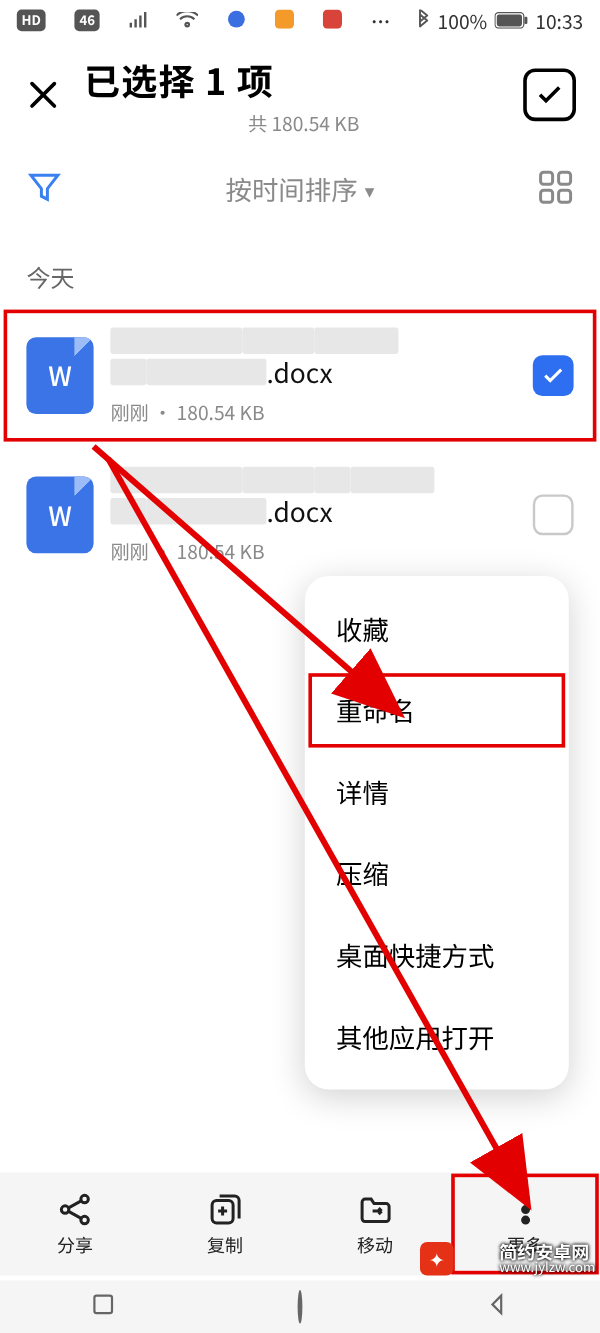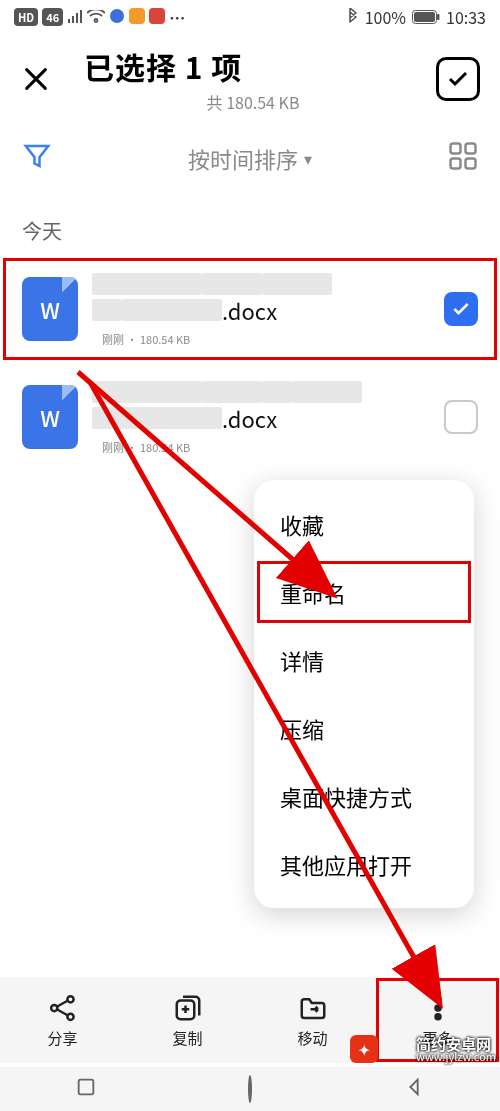--- a/index.html
+++ b/index.html
@@ -1,28 +1,28 @@
 <!DOCTYPE html>
 <html><head>
 <meta charset="utf-8">
 <style>
   * { box-sizing: border-box; margin: 0; padding: 0; }
   html, body { width: 500px; height: 1111px; font-family: -apple-system, "Noto Sans CJK SC", sans-serif; background: #fff; color: #000; overflow: hidden; }
   .screen { position: relative; width: 500px; height: 1111px; background: #fff; }
 
   
   .status-bar { height: 34px; display:flex; align-items:center; justify-content:space-between; padding: 0 14px; font-size: 16px; color:#333; }
-  .status-left { display:flex; gap:4px; align-items:center; }
+  .status-left { display:flex; gap:24px; align-items:center; }
   .status-right { display:flex; gap:6px; align-items:center; }
   .pill { background:#555; color:#fff; font-size:11px; padding:1px 4px; border-radius:4px; font-weight:600;}
   .dots3::after{content:"\2026"; font-weight:700;}
   .bt-icon svg, .batt-icon svg { display:block; }
 
   
-  .header { display:flex; align-items:center; padding: 10px 20px 8px 22px; gap: 14px; }
+  .header { display:flex; align-items:center; padding: 10px 20px 8px 22px; }
   .close-btn { width:40px; display:flex; align-items:center; justify-content:flex-start; }
   .close-btn svg { width:28px; height:28px; }
   .header-titles { flex:1; padding-left: 8px; }
   .header-title { font-size: 30px; font-weight:700; letter-spacing:1px;}
   .header-sub { font-size: 16px; color:#8a8a8a; margin-top:2px;text-align:center;}
   .select-all { width:44px; height:44px; border:3px solid #000; border-radius:10px; display:flex; align-items:center; justify-content:center; }
   .select-all svg { width:24px; height:24px; stroke:#000; stroke-width:3; fill:none; }
 
   
   .sort-row { height:56px; display:flex; align-items:center; justify-content:space-between; padding: 0 22px; margin-top:8px;}
@@ -37,21 +37,21 @@
   
   .file-row { display:flex; align-items:center; padding: 16px 22px; position:relative; }
   .file-row.highlighted { outline: 3px solid #e30000; outline-offset:-6px; }
   .file-icon { width:56px; height:64px; background:#3a74e6; border-radius:8px; display:flex; align-items:center; justify-content:center; color:#fff; font-size:22px; font-weight:500; position:relative;}
   .file-icon::before{content:""; position:absolute; top:0; right:0; width:16px; height:16px; background:linear-gradient(135deg,#9cbcf7 50%, transparent 50%); border-top-right-radius:8px;}
   .file-texts { flex:1; padding: 0 14px; min-width:0;}
   .file-name-row { display:flex; align-items:center; gap:0; height:26px; }
   .redacted { display:inline-block; height:22px; background:#e7e7e7; border-radius:2px; }
   .r1 { width:110px;} .r2{width:60px;} .r3{width:70px;} .r4{width:30px;} .r5{width:100px;}
   .ext { font-size:22px; color:#111;}
-  .file-meta { font-size:11px; color:#8a8a8a; margin-top:8px;margin-left:10px;}
+  .file-meta { font-size:16px; color:#8a8a8a; margin-top:8px;}
   .checkbox { width:34px; height:34px; border-radius:8px; border:2px solid #c9c9c9; display:flex; align-items:center; justify-content:center;}
   .checkbox.checked { border:none; background:#2e6ff2; }
   .checkbox.checked svg { stroke:#fff; stroke-width:3; fill:none; width:20px; height:20px;}
 
   
   .popup { position:absolute; right:26px; top:480px; width:220px; background:#fff; border-radius:20px; box-shadow: 0 6px 28px rgba(0,0,0,0.18); padding: 10px 0; }
   .popup-item { padding: 18px 26px; font-size:22px; }
   .popup-item.highlighted { outline: 3px solid #e30000; outline-offset:-6px;}
 
   

